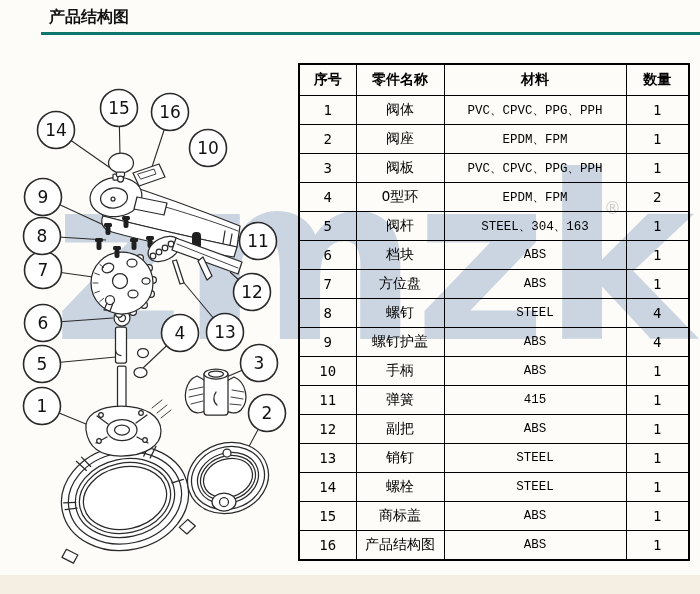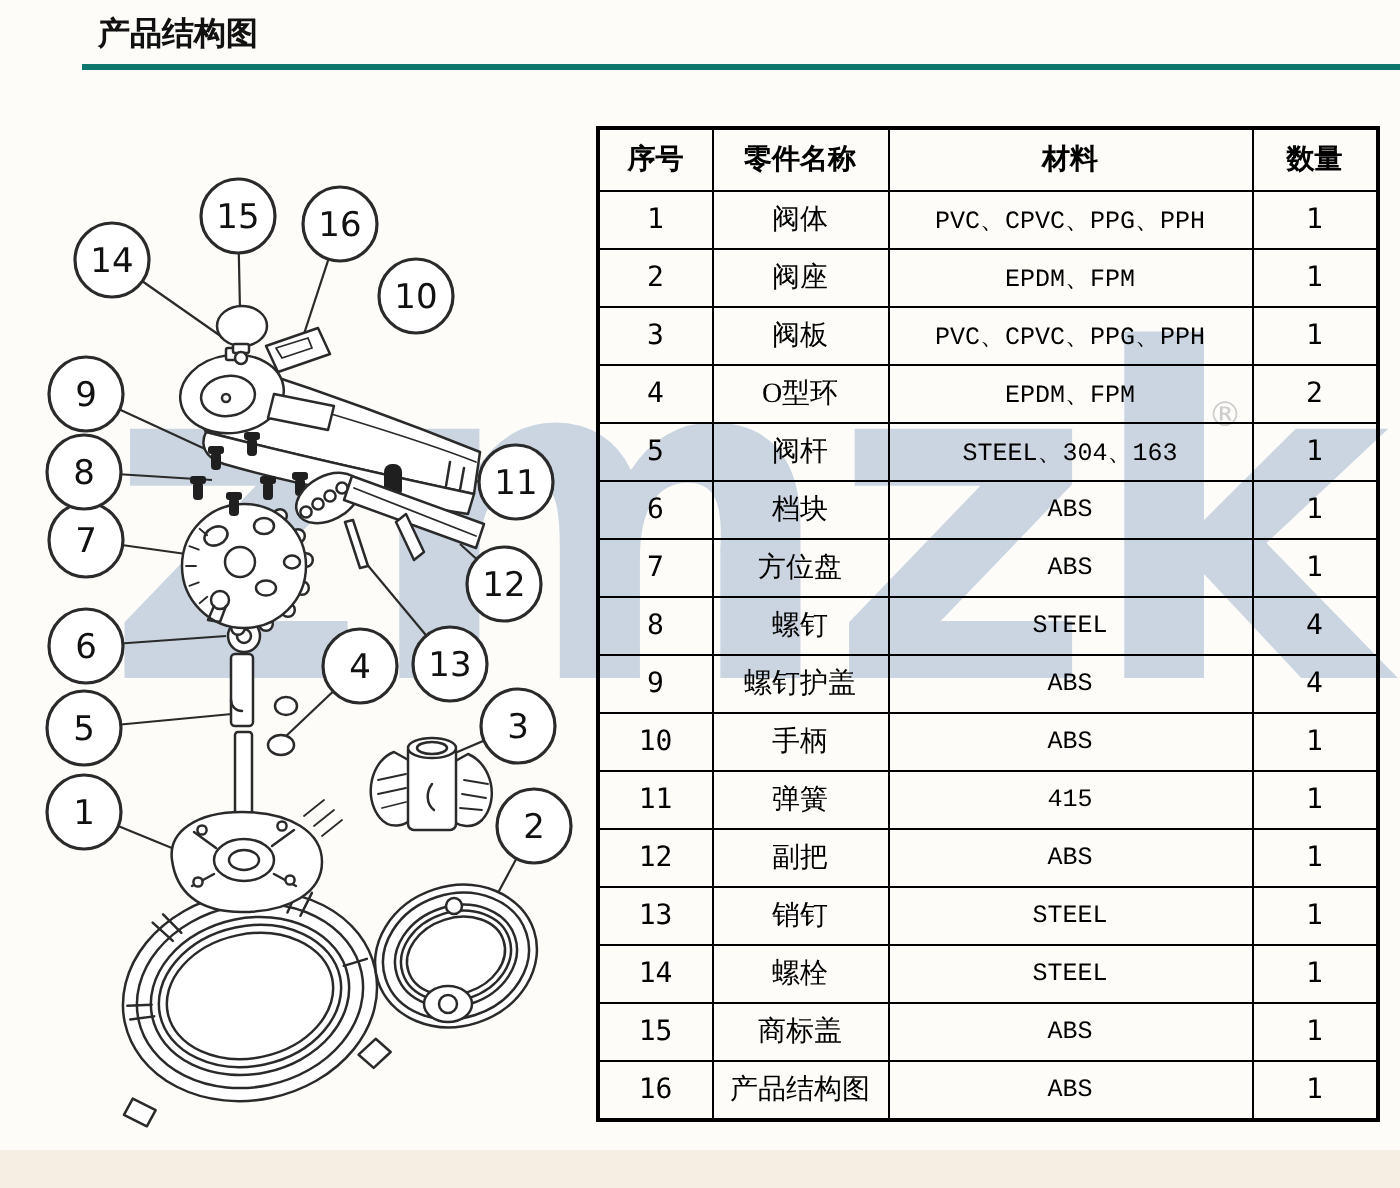--- a/index.html
+++ b/index.html
@@ -28,21 +28,21 @@
 
   
   .table-wrap{position:absolute;left:298px;top:63px;z-index:4;}
   table.parts{border-collapse:collapse;table-layout:fixed;width:390px;background:transparent;
     border:2px solid #000;}
   table.parts th,table.parts td{border:1px solid #000;text-align:center;vertical-align:middle;
     color:#000;padding:0;overflow:hidden;white-space:nowrap;}
   table.parts th{height:30px;font-size:14px;font-weight:bold;font-family:Liberation Mono, monospace;}
   table.parts td{height:28px;}
   td.c0,td.c3{font-family:"DejaVu Sans Mono",monospace;font-size:14px;}
-  td.c1{font-family:Liberation Serif, serif;font-size:14px;}
+  td.c1{font-family:Liberation Mono, monospace;font-size:14px;}
   td.c2{font-family:Liberation Mono, monospace;font-size:12.5px;}
 
   
   .bottom-strip{position:absolute;left:0;right:0;top:575px;height:19px;background:#f5efe3;z-index:5;}
 </style>
 </head>
 <body>
 
 <div class="page">
 

